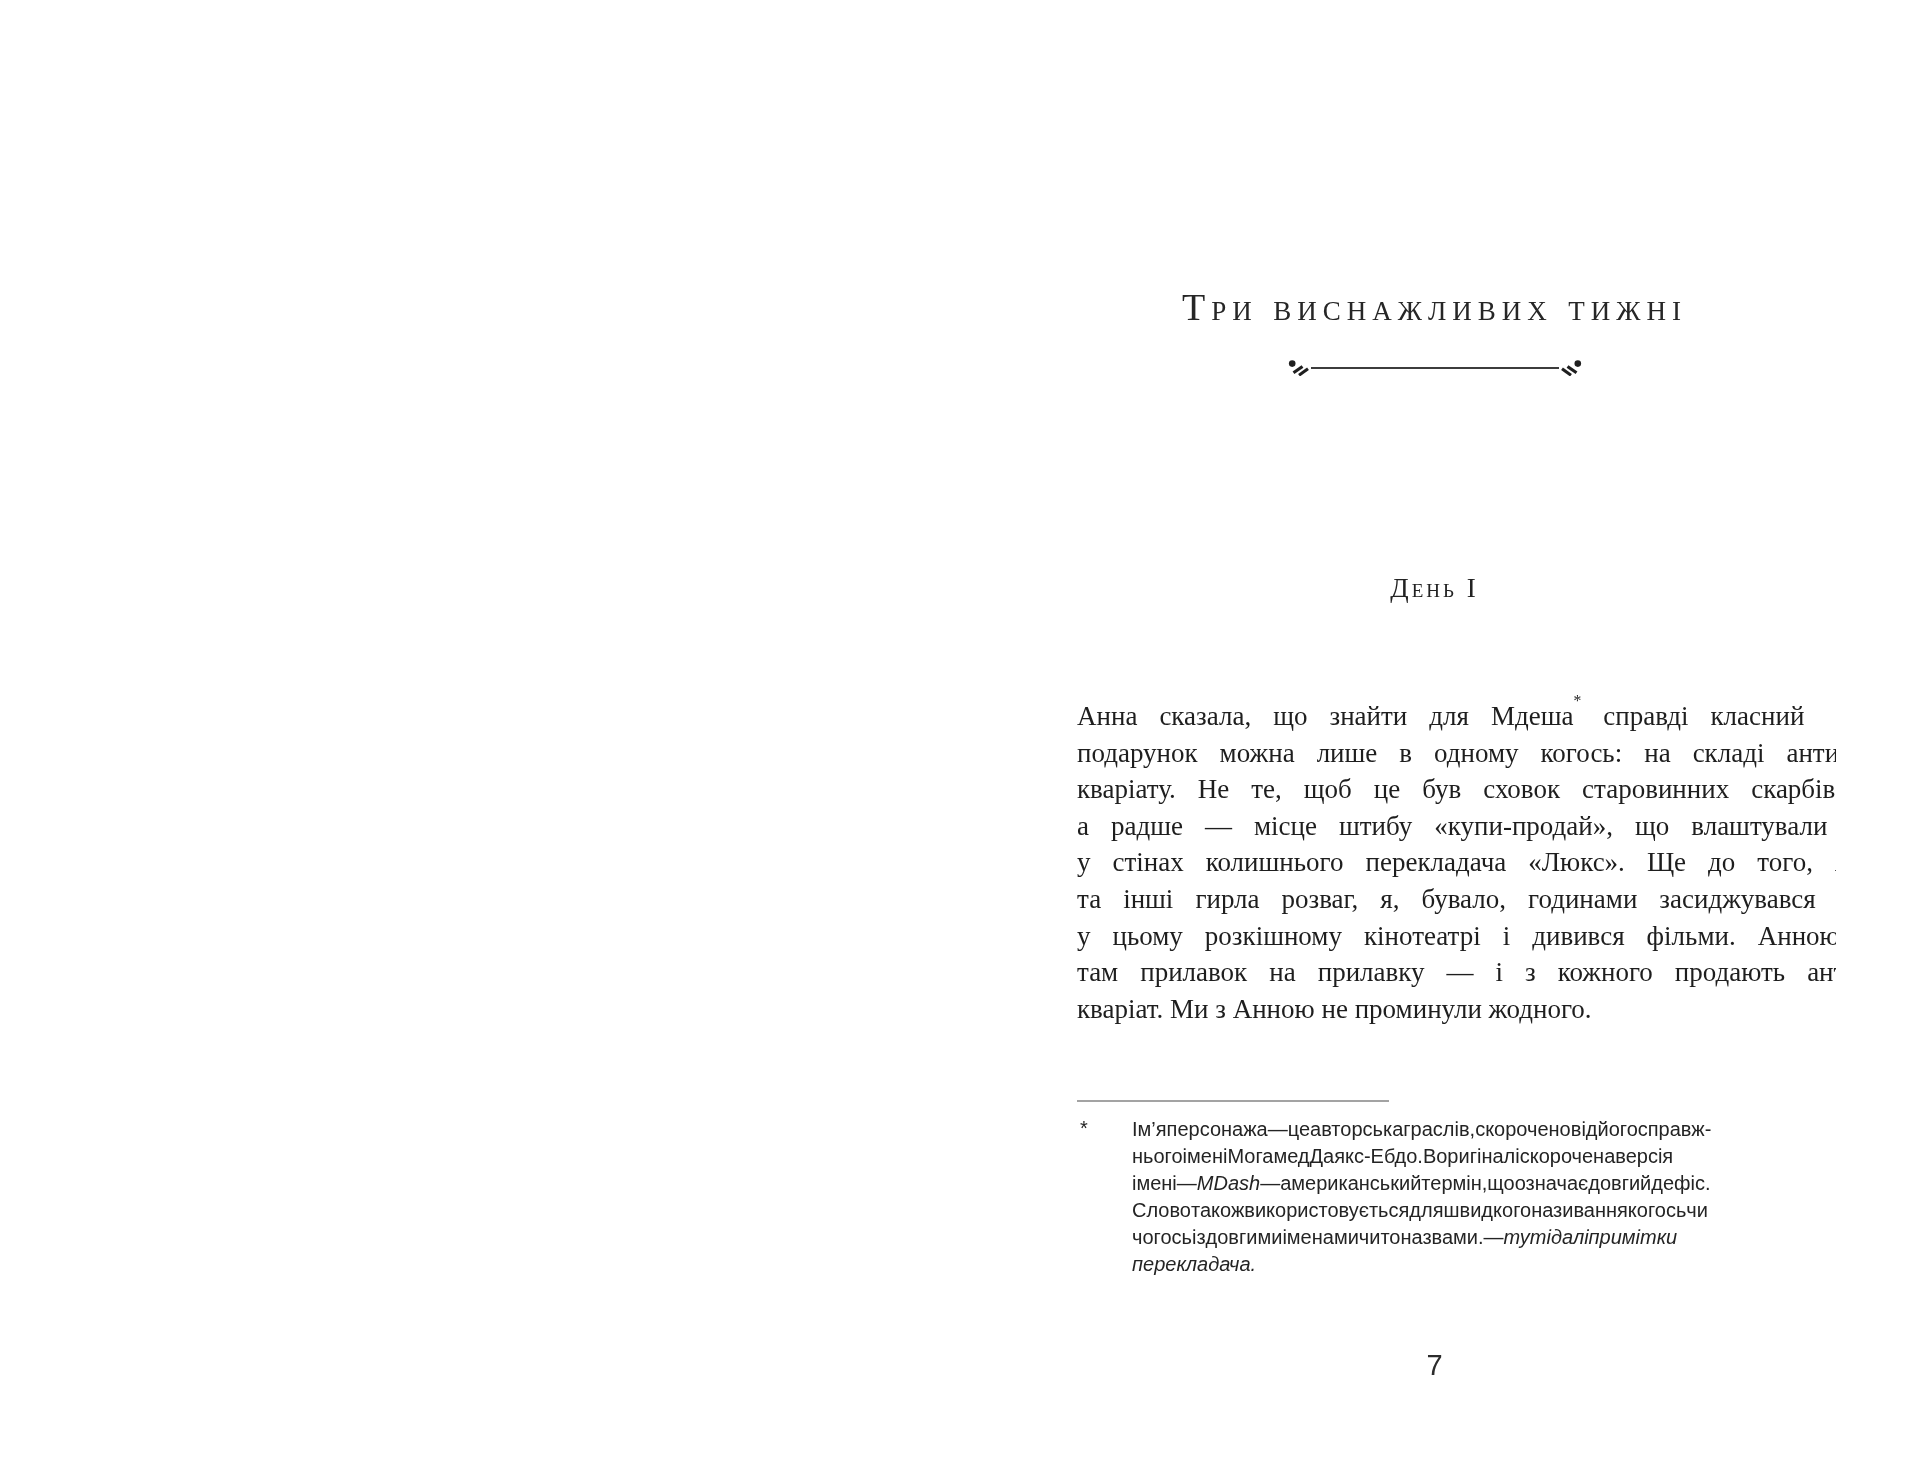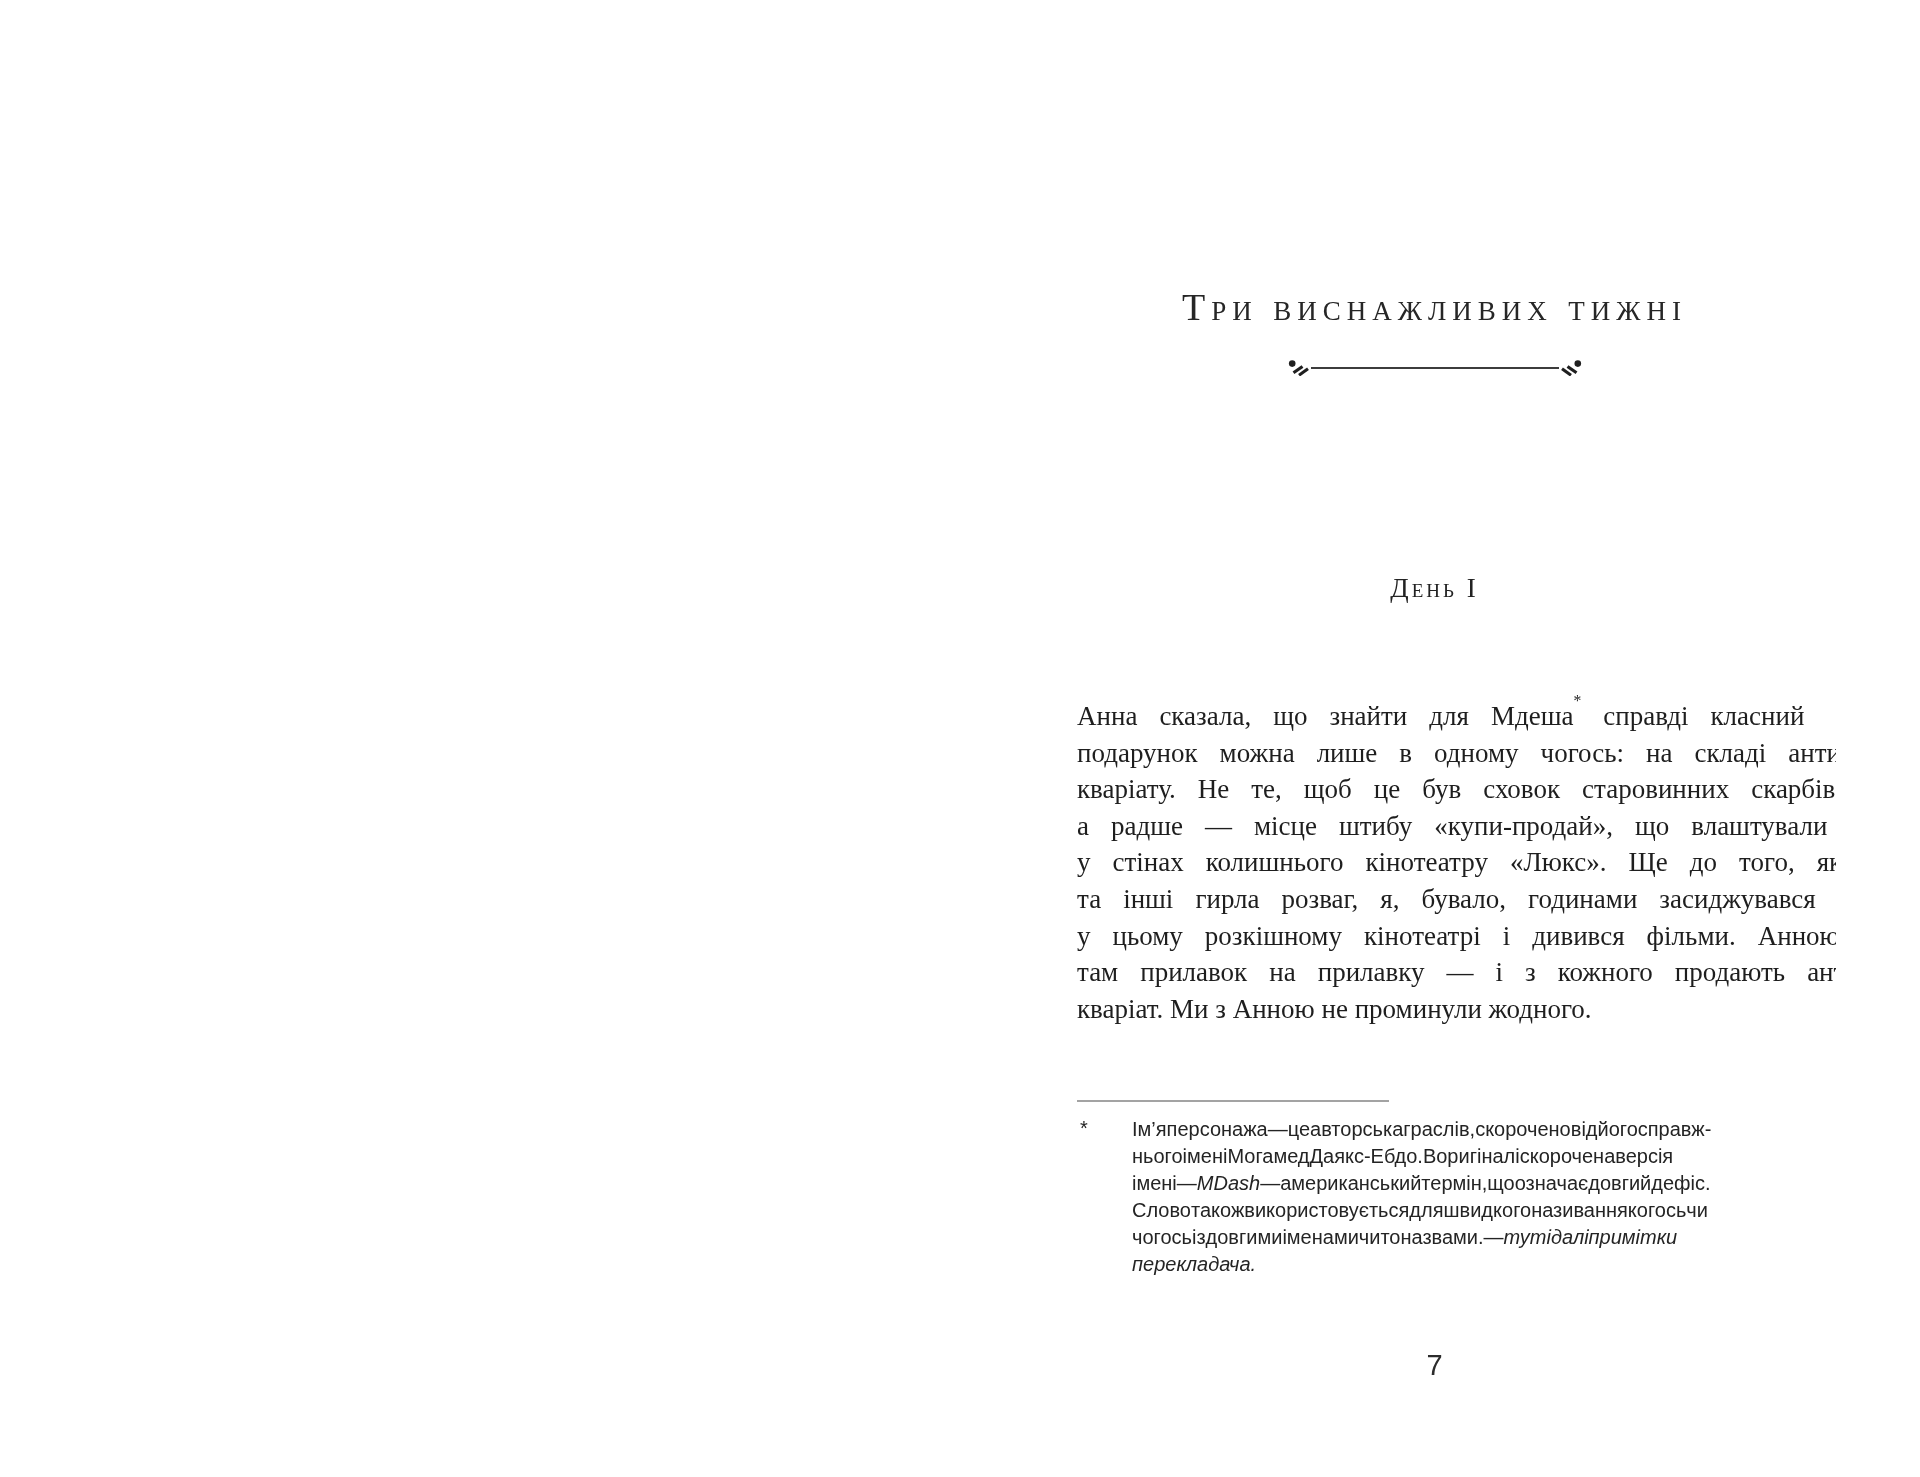--- a/index.html
+++ b/index.html
@@ -110,21 +110,21 @@
         <span>Мдеша<sup>*</sup></span>
         <span>справді</span>
         <span>класний</span>
       </div>
       <div class="bl j">
         <span>подарунок</span>
         <span>можна</span>
         <span>лише</span>
         <span>в</span>
         <span>одному</span>
-        <span>чогось:</span>
+        <span>когось:</span>
         <span>на</span>
         <span>складі</span>
         <span>анти-</span>
       </div>
       <div class="bl j">
         <span>кваріату.</span>
         <span>Не</span>
         <span>те,</span>
         <span>щоб</span>
         <span>це</span>
@@ -140,21 +140,21 @@
         <span>місце</span>
         <span>штибу</span>
         <span>«купи-продай»,</span>
         <span>що</span>
         <span>влаштували</span>
       </div>
       <div class="bl j">
         <span>у</span>
         <span>стінах</span>
         <span>колишнього</span>
-        <span>кінотеатру</span>
+        <span>перекладача</span>
         <span>«Люкс».</span>
         <span>Ще</span>
         <span>до</span>
         <span>того,</span>
         <span>як</span>
       </div>
       <div class="bl j">
         <span>та</span>
         <span>інші</span>
         <span>гирла</span>

